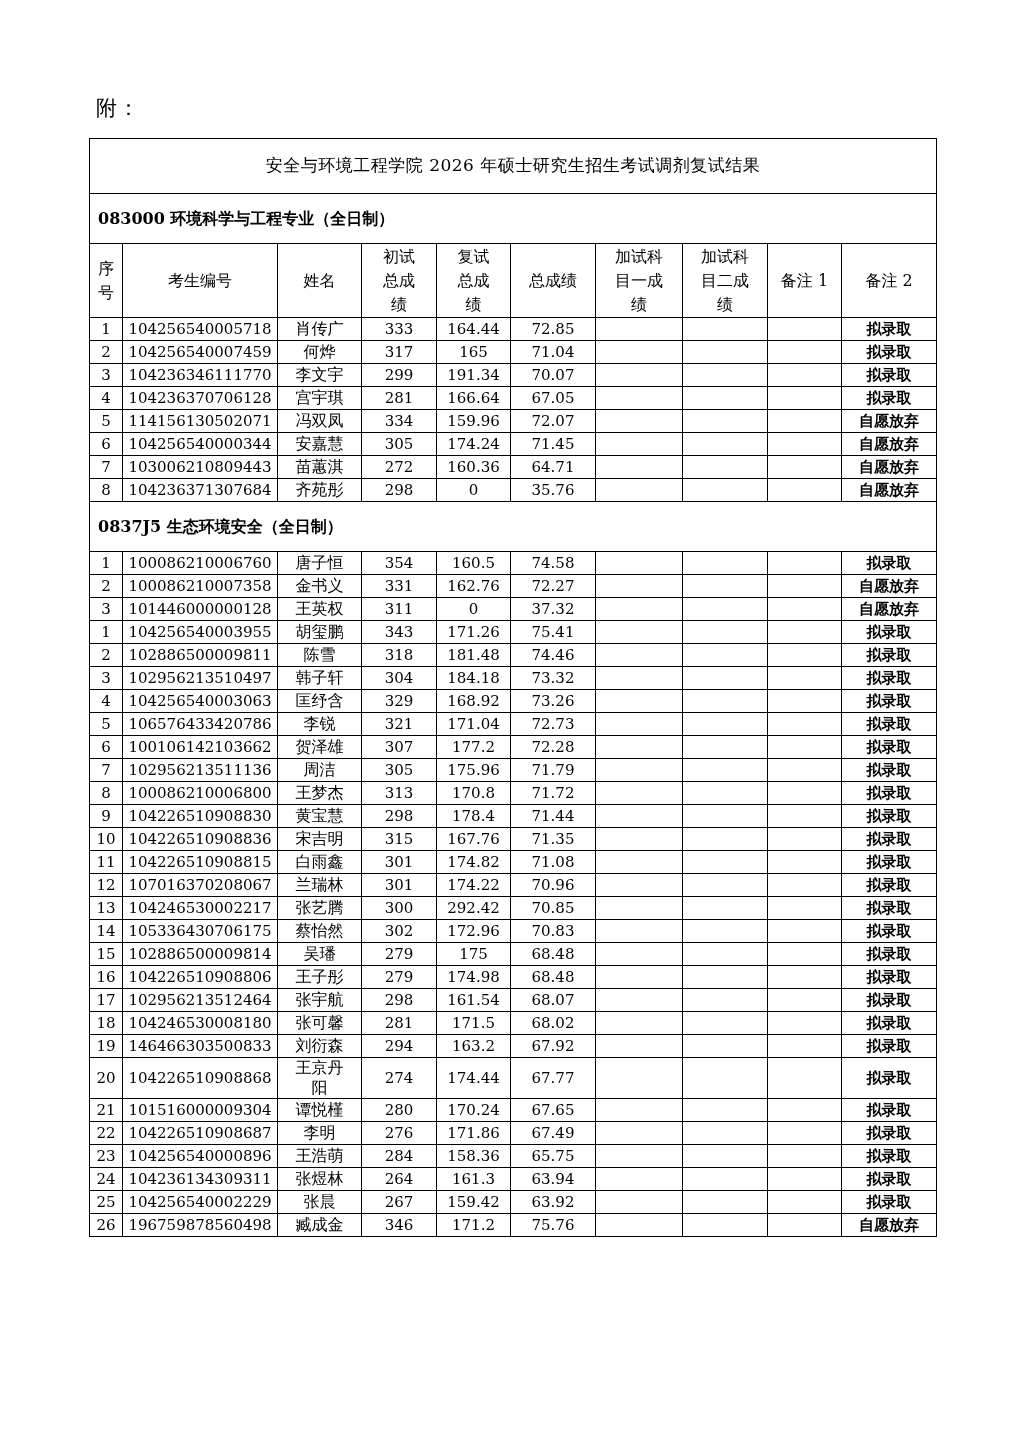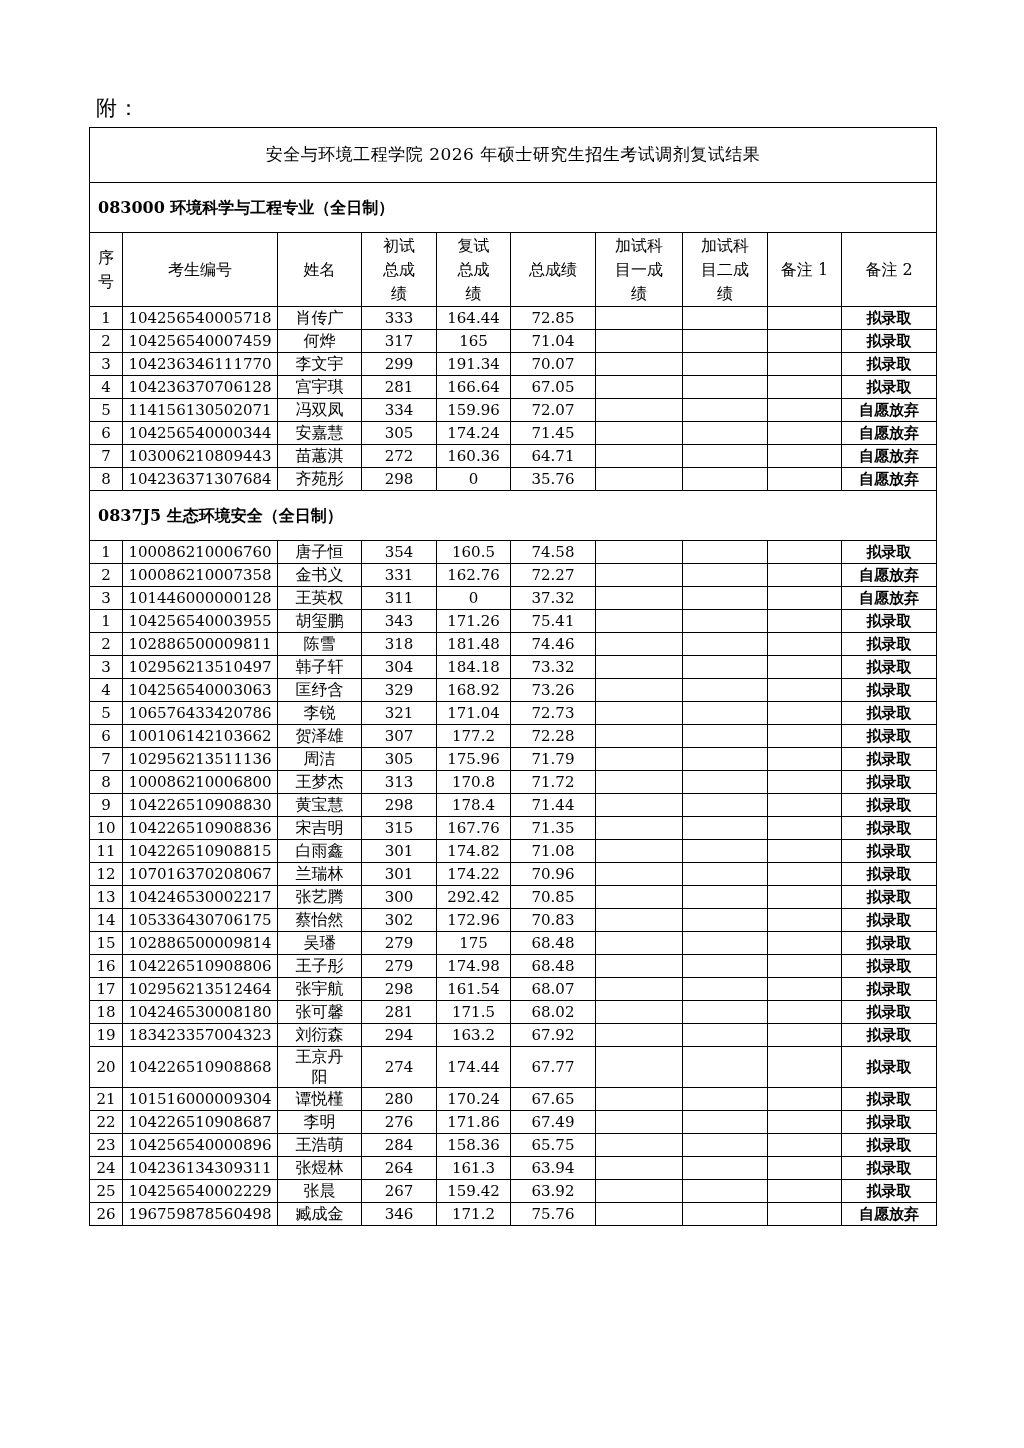--- a/index.html
+++ b/index.html
@@ -20,21 +20,21 @@
   .attach-label {
     position: absolute;
     left: 96px;
     top: 94px;
     font-size: 21px;
     letter-spacing: 1px;
   }
   table.results {
     position: absolute;
     left: 89px;
-    top: 127px;
+    top: 138px;
     width: 847px;
     border-collapse: collapse;
     table-layout: fixed;
   }
   table.results td {
     border: 1px solid #000000;
     text-align: center;
     vertical-align: middle;
     font-size: 15px;
     line-height: 1.25;
@@ -465,21 +465,21 @@
           <td class="col-initial-total-score">281</td>
           <td class="col-retest-total-score">171.5</td>
           <td class="col-total-score">68.02</td>
           <td class="col-extra-subject1-score"></td>
           <td class="col-extra-subject2-score"></td>
           <td class="col-remark1"></td>
           <td class="col-remark2">拟录取</td>
         </tr>
         <tr class="row-data">
           <td class="col-seq">19</td>
-          <td class="col-candidate-id">183423357004323</td>
+          <td class="col-candidate-id">146466303500833</td>
           <td class="col-name">刘衍森</td>
           <td class="col-initial-total-score">294</td>
           <td class="col-retest-total-score">163.2</td>
           <td class="col-total-score">67.92</td>
           <td class="col-extra-subject1-score"></td>
           <td class="col-extra-subject2-score"></td>
           <td class="col-remark1"></td>
           <td class="col-remark2">拟录取</td>
         </tr>
         <tr class="row-data">

